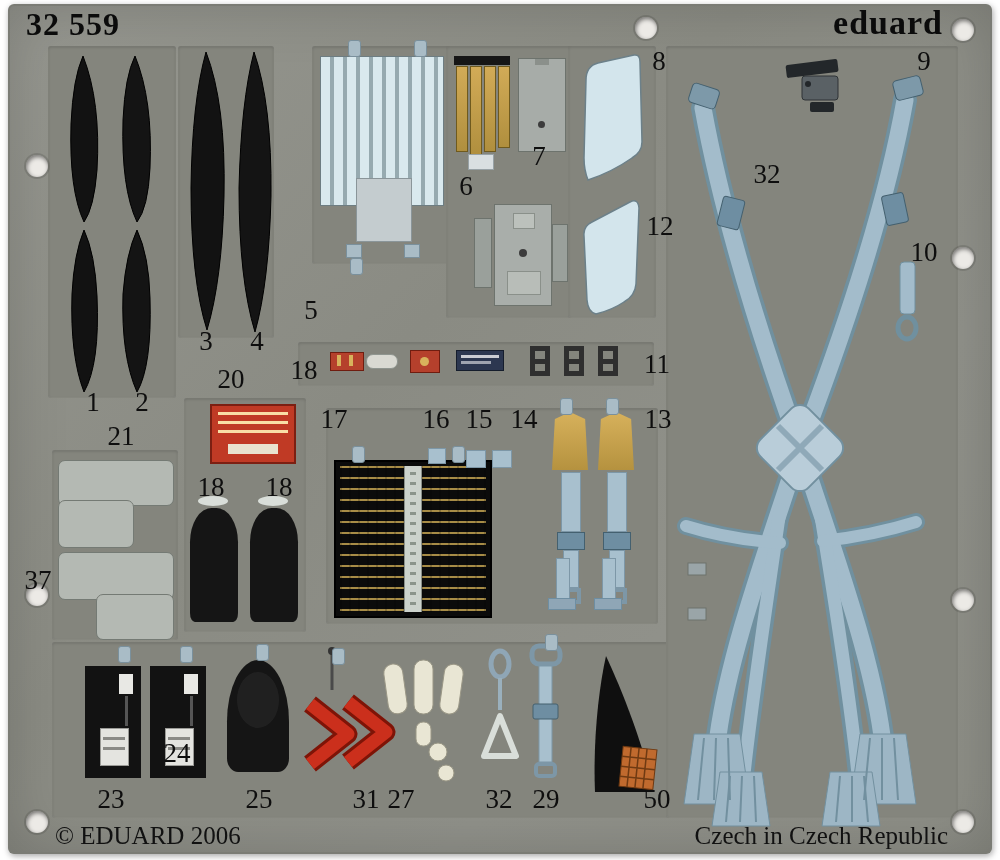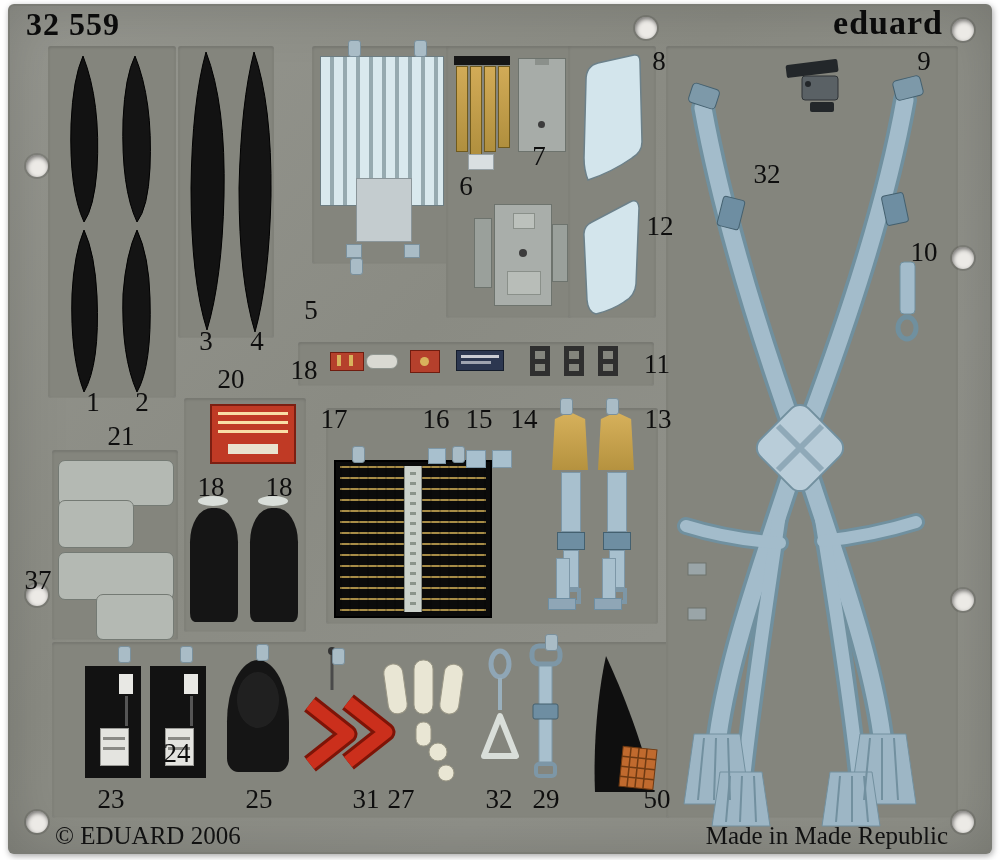--- a/index.html
+++ b/index.html
@@ -317,15 +317,15 @@
   <span class="plabel" style="left:366px;top:799px">31</span>
   <span class="plabel" style="left:401px;top:799px">27</span>
   <span class="plabel" style="left:499px;top:799px">32</span>
   <span class="plabel" style="left:546px;top:799px">29</span>
   <span class="plabel" style="left:657px;top:799px">50</span>
   <span class="plabel" style="left:767px;top:174px">32</span>
 
   <span class="hdr" style="left:26px;top:6px">32 559</span>
   <span class="hdr" style="right:57px;top:4px;font-size:34px">eduard</span>
   <span class="ftr" style="left:55px;top:822px">© EDUARD 2006</span>
-  <span class="ftr" style="right:52px;top:822px">Made in Made Republic</span>
+  <span class="ftr" style="right:52px;top:822px">Czech in Czech Republic</span>
 
 </div>
 
 </body></html>

